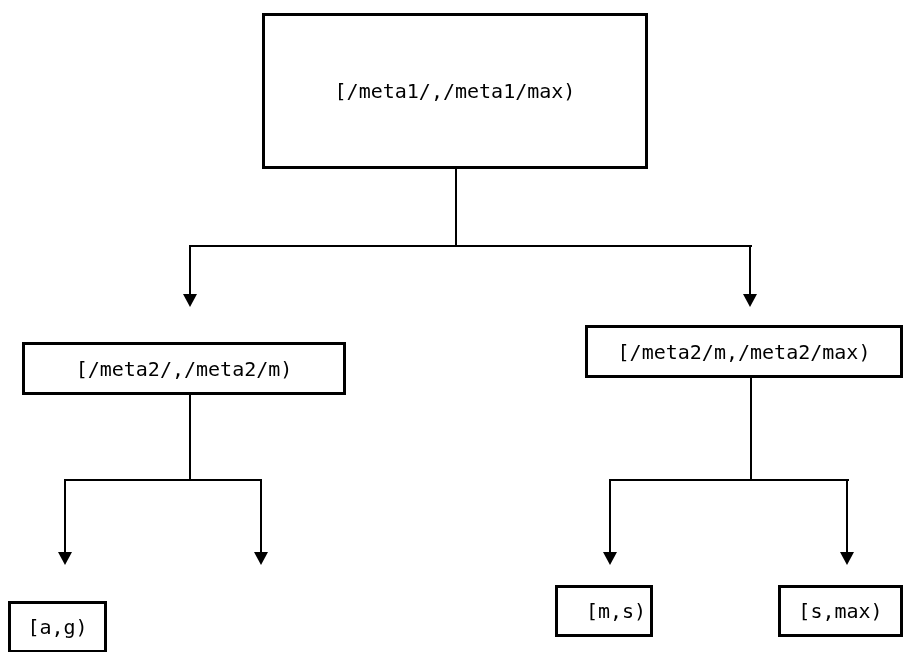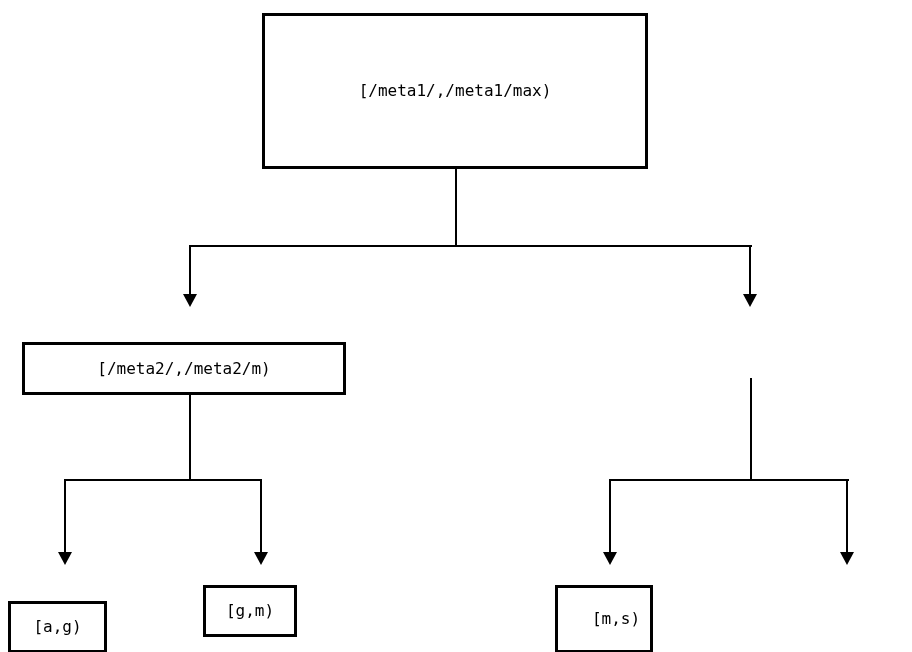--- a/index.html
+++ b/index.html
@@ -17,21 +17,21 @@
   }
   .node {
     position: absolute;
     box-sizing: border-box;
     border: 3px solid #000000;
     background: #ffffff;
     color: #000000;
     display: flex;
     align-items: center;
     justify-content: center;
-    font-size: 16px;
+    font-size: 20px;
     line-height: 1;
     white-space: nowrap;
   }
   .line {
     position: absolute;
     background: #000000;
   }
   .arrow-down {
     position: absolute;
     width: 0;
@@ -40,21 +40,21 @@
     border-right: 7px solid transparent;
     border-top: 13px solid #000000;
   }
 
   
   #node-root   { left: 262px; top: 13px;  width: 386px; height: 156px; }
   #node-left   { left: 22px;  top: 342px; width: 324px; height: 53px; }
   #node-right  { left: 585px; top: 325px; width: 318px; height: 53px; }
   #node-ag     { left: 8px;   top: 585px; width: 99px;  height: 52px; margin-top: 16px; }
   #node-gm     { left: 203px; top: 585px; width: 94px;  height: 52px; }
-  #node-ms     { left: 555px; top: 585px; width: 98px;  height: 68px; padding-left: 24px; }
+  #node-ms     { left: 555px; top: 585px; width: 98px;  height: 52px; padding-left: 24px; }
   #node-smax   { left: 778px; top: 585px; width: 125px; height: 52px; }
 
   
   #root-stem     { left: 455px; top: 169px; width: 2px;   height: 78px; }
   #top-rail      { left: 189px; top: 245px; width: 563px; height: 2px; }
   #drop-l1       { left: 189px; top: 245px; width: 2px;   height: 49px; }
   #drop-r1       { left: 749px; top: 245px; width: 2px;   height: 49px; }
   #arrow-l1      { left: 183px; top: 294px; }
   #arrow-r1      { left: 743px; top: 294px; }
 
@@ -97,21 +97,22 @@
   <div class="line" id="right-rail"></div>
   <div class="line" id="drop-ms"></div>
   <div class="line" id="drop-smax"></div>
   <div class="arrow-down" id="arrow-ms"></div>
   <div class="arrow-down" id="arrow-smax"></div>
 
   <div class="node" id="node-root">[/meta1/,/meta1/max)</div>
 
   <div class="node" id="node-left">[/meta2/,/meta2/m)</div>
 
+  <div class="node" id="node-right">[/meta2/m,/meta2/max)</div>
 
   <div class="node" id="node-ag">[a,g)</div>
 
-  <div class="node" id="node-gm">[g,m)</div>
 
   <div class="node" id="node-ms">[m,s)</div>
 
+  <div class="node" id="node-smax">[s,max)</div>
 
 </div>
 
 </body></html>

